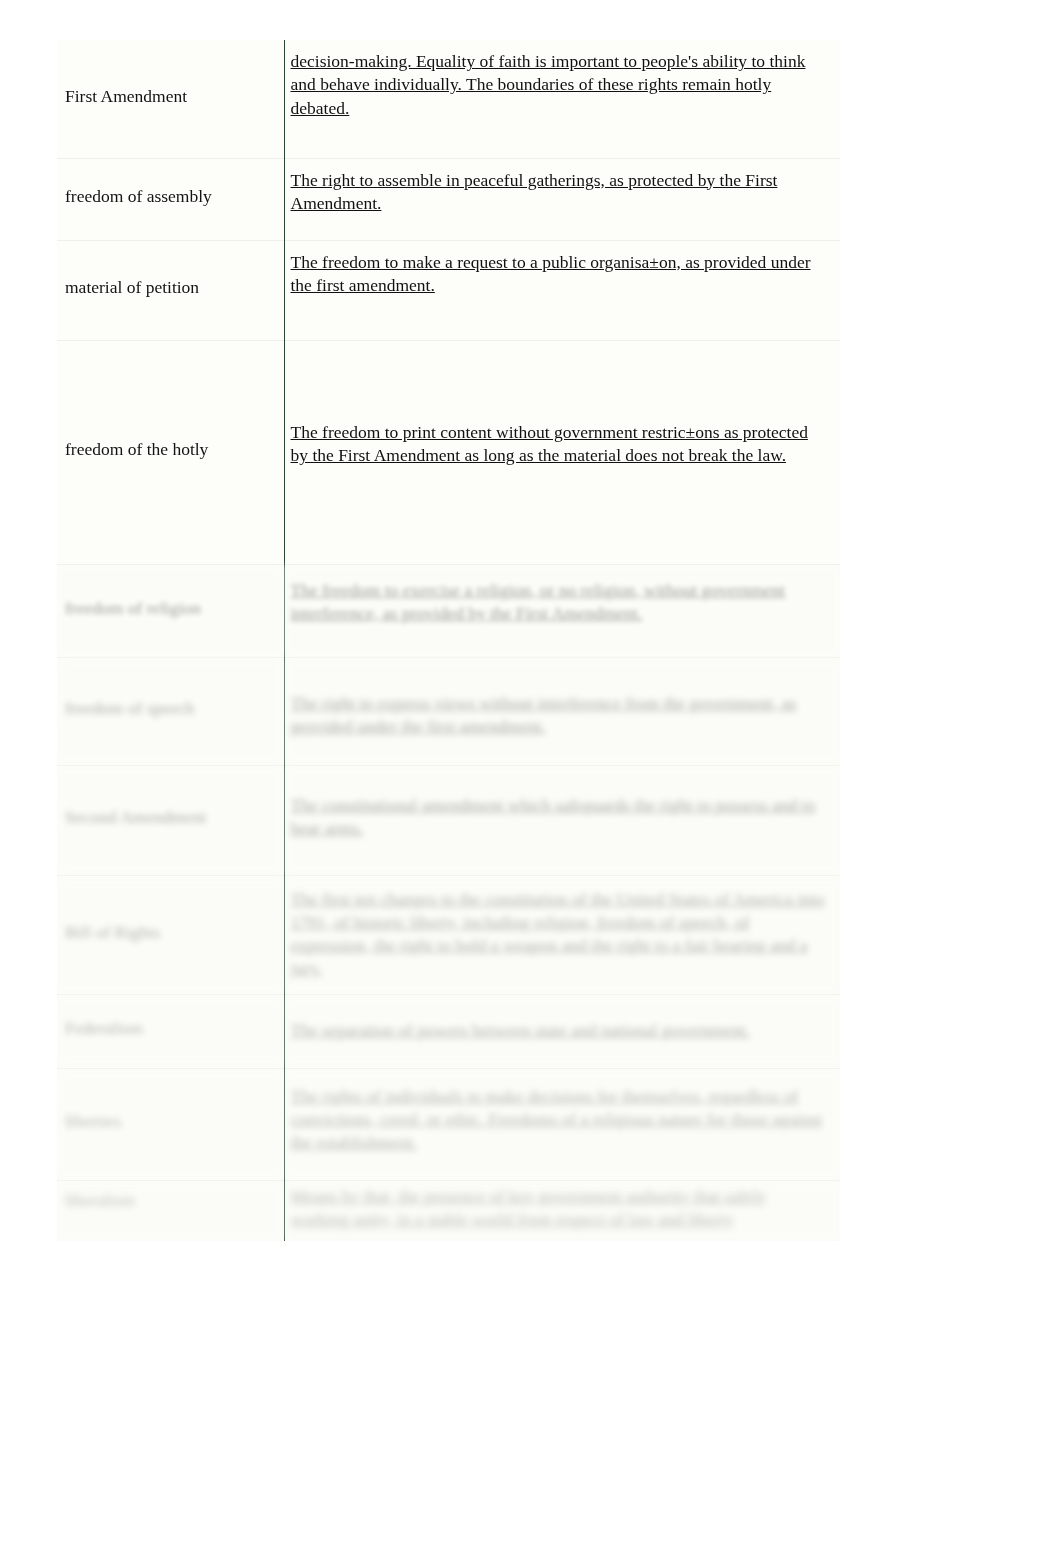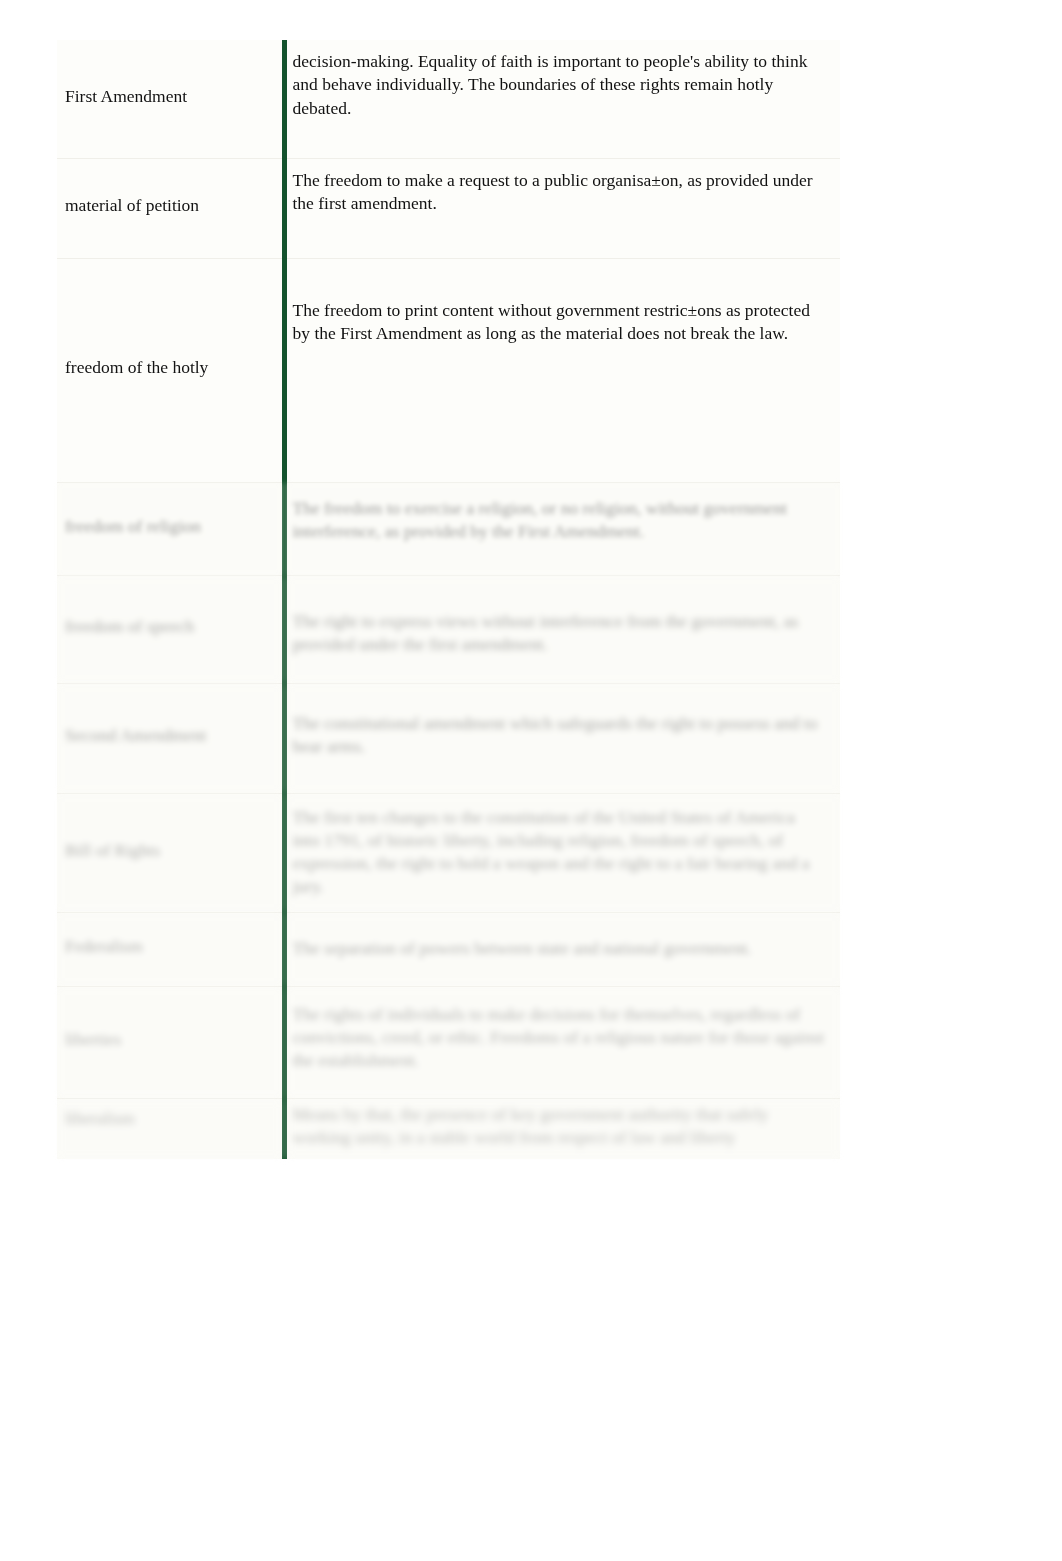--- a/index.html
+++ b/index.html
@@ -44,30 +44,31 @@
   .g-row + .g-row {
     border-top: 1px solid #f0efe9;
   }
 
   .term-cell {
     vertical-align: bottom;
     padding: 6px 12px 10px 8px;
     font-size: 17.5px;
     line-height: 1.32;
     color: #131313;
-    border-right: 5px solid #14532d;
+    border-right: 1px solid #14532d;
     background: #fdfdfa;
   }
   .def-cell {
     vertical-align: top;
     padding: 10px 14px 10px 6px;
     font-size: 17.5px;
     line-height: 1.33;
     color: #111111;
     background: #fdfdfa;
+    text-decoration: underline;
   }
 
   
   .def-cell.align-bottom {
     vertical-align: bottom;
     padding-bottom: 14px;
   }
   .term-cell.align-mid {
     vertical-align: middle;
   }
@@ -100,29 +101,33 @@
       <col class="term-col">
       <col class="def-col">
     </colgroup>
     <tbody>
 
       <tr class="g-row blur-1" style="height:118px">
         <td class="term-cell align-mid">First Amendment</td>
         <td class="def-cell">decision-making. Equality of faith is important to people's ability to think and behave individually. The boundaries of these rights remain hotly debated.</td>
       </tr>
 
+      <tr class="g-row blur-1" style="height:82px">
+        <td class="term-cell align-mid">freedom of assembly</td>
+        <td class="def-cell">The right to assemble in peaceful gatherings, as protected by the First Amendment.</td>
+      </tr>
 
       <tr class="g-row blur-1" style="height:100px">
         <td class="term-cell align-mid">material of petition</td>
         <td class="def-cell align-top">The freedom to make a request to a public organisa±on, as provided under the first amendment.</td>
       </tr>
 
       <tr class="g-row blur-1" style="height:224px">
         <td class="term-cell align-mid">freedom of the hotly</td>
-        <td class="def-cell" style="padding-top:40px">The freedom to print content without government restric±ons as protected by the First Amendment as long as the material does not break the law.</td>
+        <td class="def-cell" style="padding-top:80px">The freedom to print content without government restric±ons as protected by the First Amendment as long as the material does not break the law.</td>
       </tr>
 
       <tr class="g-row blur-2" style="height:93px">
         <td class="term-cell align-mid">freedom of religion</td>
         <td class="def-cell" style="padding-top:14px">The freedom to exercise a religion, or no religion, without government interference, as provided by the First Amendment.</td>
       </tr>
 
       <tr class="g-row blur-3" style="height:108px">
         <td class="term-cell align-mid">freedom of speech</td>
         <td class="def-cell align-bottom" style="padding-bottom:26px">The right to express views without interference from the government, as provided under the first amendment.</td>

